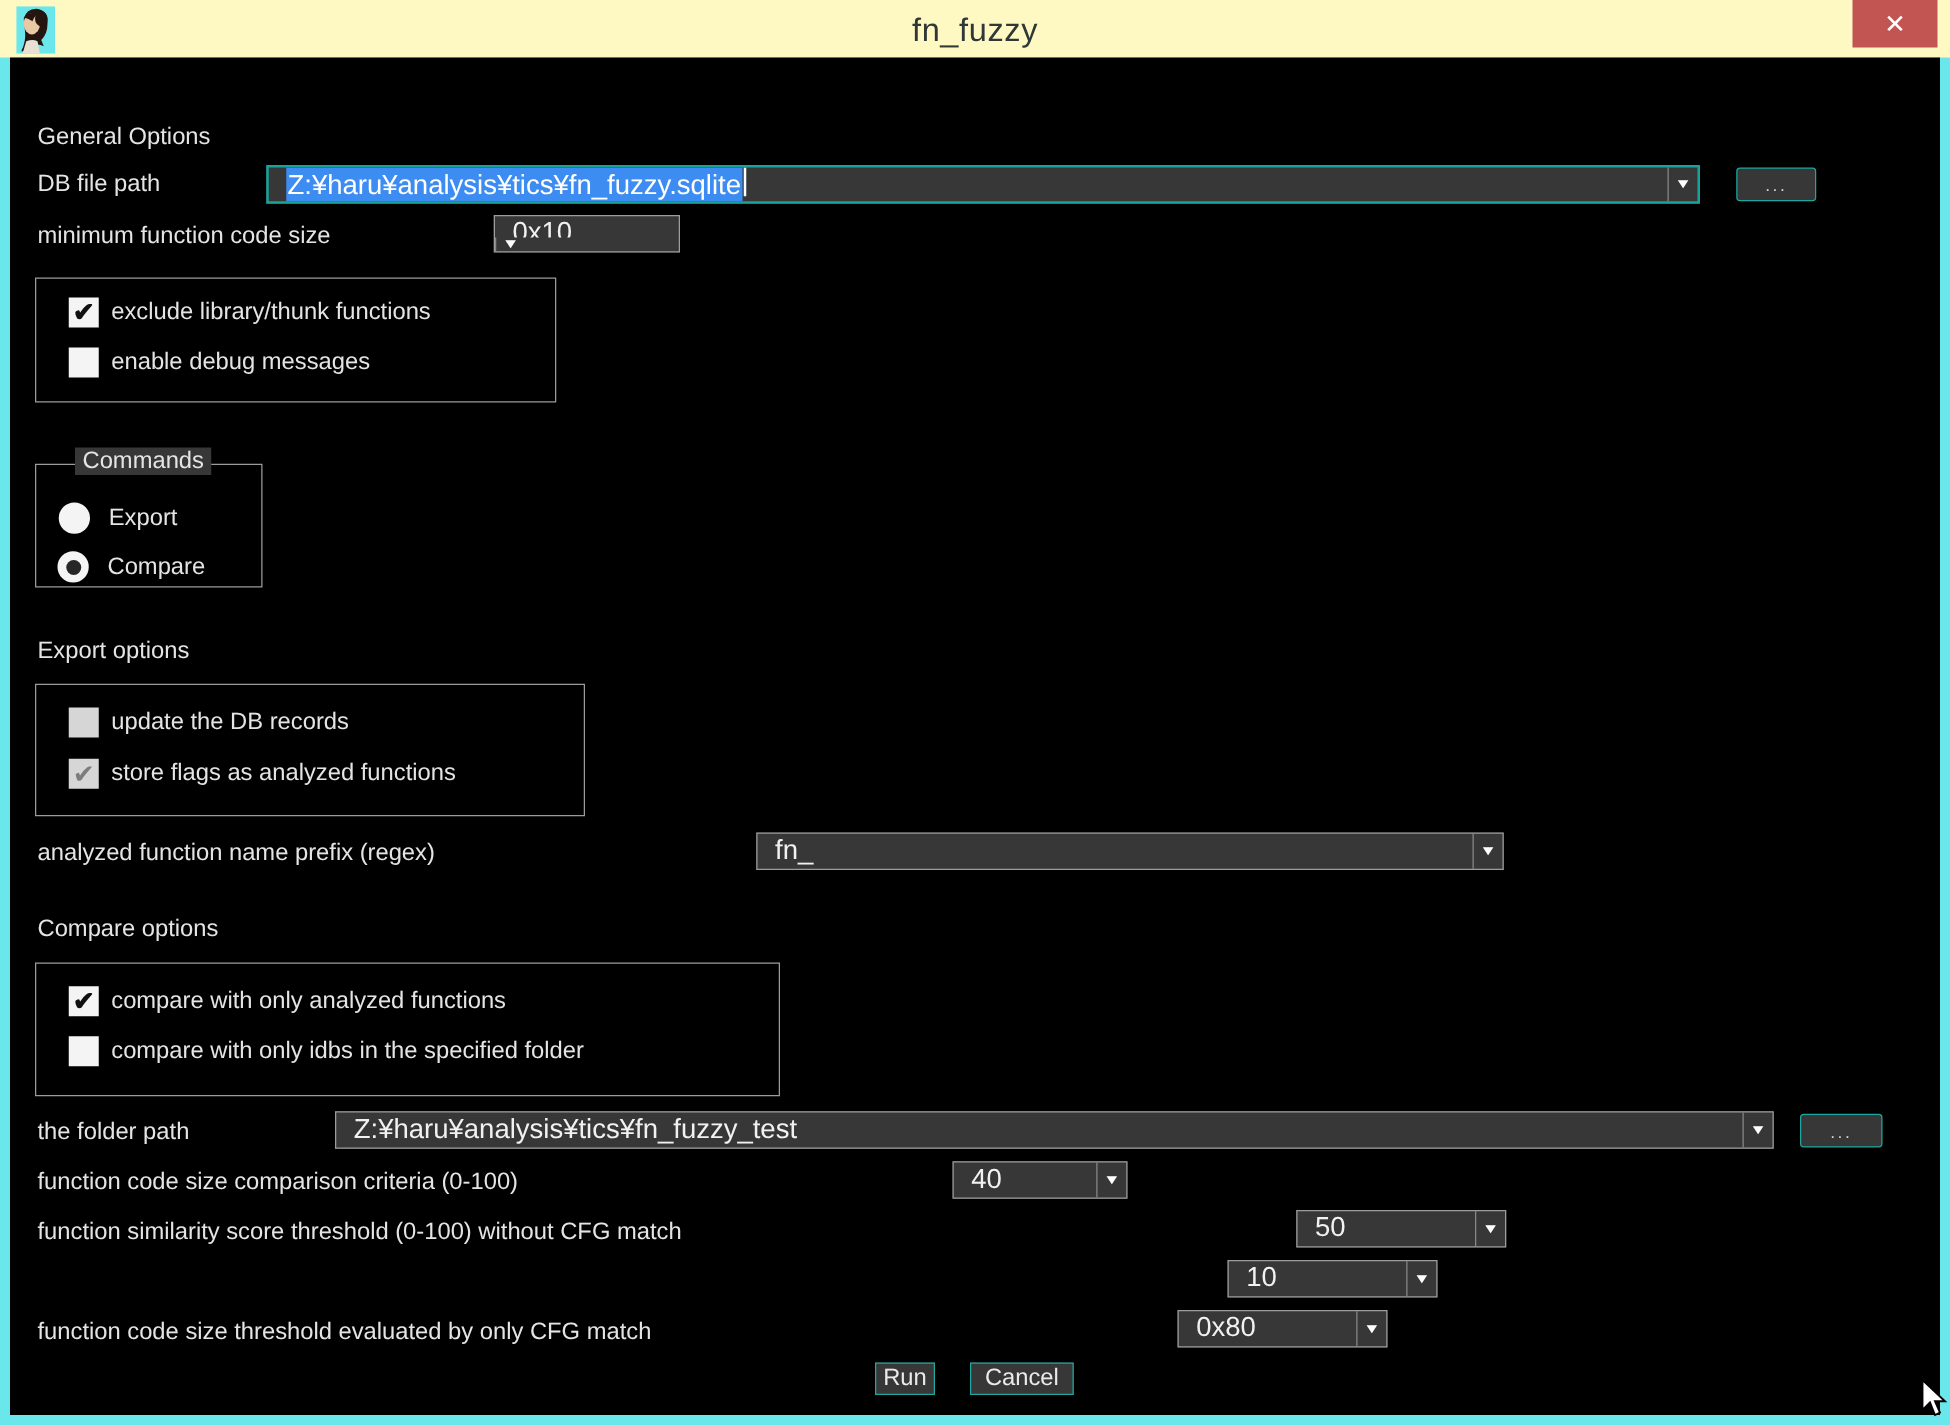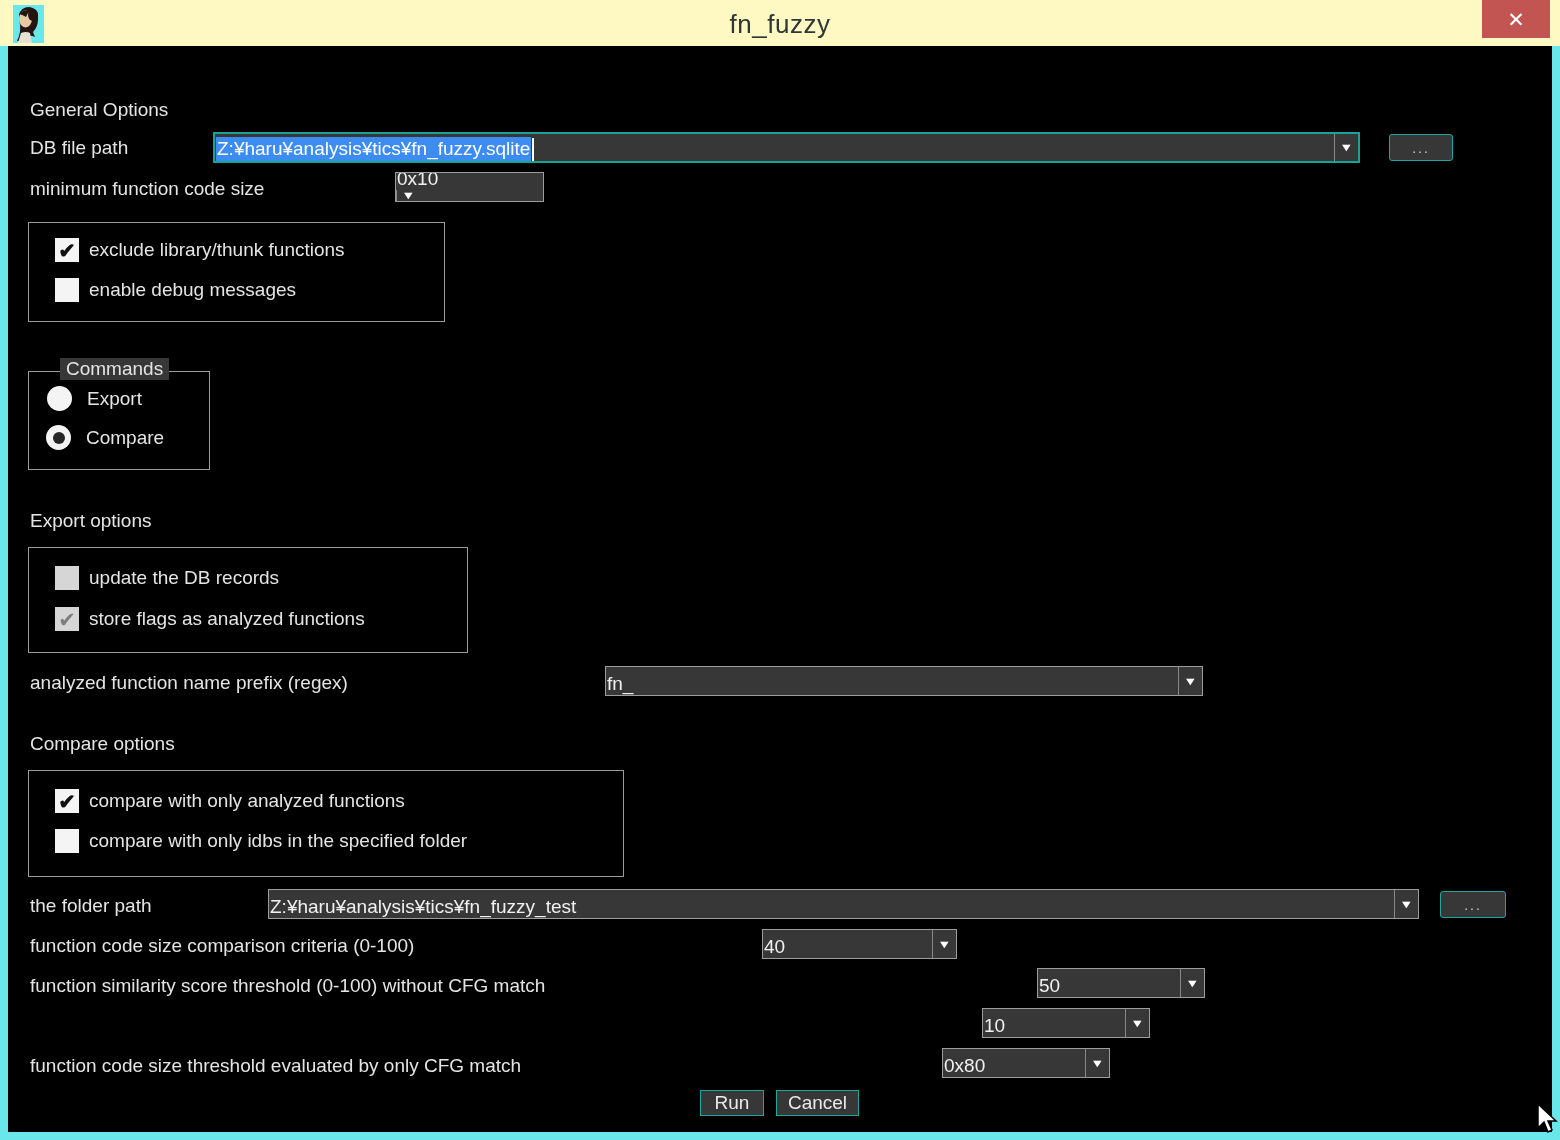--- a/index.html
+++ b/index.html
@@ -16,22 +16,22 @@
   .close-btn{position:absolute;left:1482px;top:0;width:68px;height:38px;
              background:#c25451;display:flex;align-items:center;justify-content:center;
              cursor:pointer;}
   .close-btn .x{color:#ffffff;font-size:21px;line-height:1;}
   
   .content{position:absolute;left:8px;top:46px;width:1544px;height:1086px;background:#000000;}
   .label{position:absolute;color:#e4e4e4;font-size:19px;line-height:27px;white-space:nowrap;}
   
   .combo{position:absolute;box-sizing:border-box;border:1px solid #9d9d9d;background:#373737;
          display:flex;align-items:stretch;cursor:pointer;}
-  .combo .val{flex:1;display:flex;align-items:flex-end;color:#f1f1f1;font-size:19px;
-              padding-left:1px;white-space:nowrap;overflow:hidden;}
+  .combo .val{flex:1;display:flex;align-items:flex-start;color:#f1f1f1;font-size:22px;
+              padding-left:14px;white-space:nowrap;overflow:hidden;}
   .combo .arrowbox{width:23px;border-left:1px solid #888;display:flex;align-items:center;
                    justify-content:center;}
   .combo .arr{color:#ffffff;font-size:11px;line-height:1;transform:scaleX(1.3);}
   .combo.focused{border:2px solid #17a39a;}
   .sel{background:#3d8cf2;color:#ffffff;padding:1px 1px;}
   .caret{display:inline-block;width:2px;height:23px;background:#ffffff;margin-left:1px;}
   
   .browse{position:absolute;box-sizing:border-box;border:1px solid #1ea79e;border-radius:3px;
           background:#373737;color:#d2d2d2;font-size:14px;letter-spacing:2px;
           display:flex;align-items:center;justify-content:center;cursor:pointer;}
@@ -45,21 +45,21 @@
   
   .checkrow{position:absolute;display:flex;align-items:center;cursor:pointer;}
   .checkbox{width:24px;height:24px;background:#f4f4f4;display:flex;align-items:center;
             justify-content:center;flex:0 0 auto;}
   .checkbox .check{visibility:hidden;color:#101010;font-size:21px;font-weight:bold;line-height:1;}
   .checkrow[data-checked="true"] .check{visibility:visible;}
   .checkrow[data-disabled="true"] .checkbox{background:#d6d6d6;}
   .checkrow[data-disabled="true"] .check{color:#7d7d7d;font-weight:normal;}
   .checklabel{color:#e4e4e4;font-size:19px;margin-left:10px;white-space:nowrap;}
   
-  .radiorow{position:absolute;display:flex;align-items:center;cursor:pointer;}
+  .radiorow{position:absolute;display:flex;align-items:center;cursor:pointer;margin-top:16px;}
   .radio{width:25px;height:25px;border-radius:50%;background:#f4f4f4;display:flex;
          align-items:center;justify-content:center;flex:0 0 auto;}
   .radio .dot{width:12px;height:12px;border-radius:50%;background:#262626;visibility:hidden;}
   .radiorow[data-selected="true"] .dot{visibility:visible;}
   .radiolabel{color:#e4e4e4;font-size:19px;margin-left:15px;white-space:nowrap;}
   .cursor{position:absolute;left:1530px;top:1102px;width:28px;height:36px;}
 </style>
 </head>
 <body>
 
@@ -180,21 +180,21 @@
     <div class="label" style="left:22px;top:846px;">the folder path</div>
     <div class="combo" style="left:260px;top:843px;width:1151px;height:30px;">
       <div class="val">Z:¥haru¥analysis¥tics¥fn_fuzzy_test</div>
       <div class="arrowbox">
         <span class="arr">▼</span>
       </div>
     </div>
     <div class="browse" style="left:1432px;top:845px;width:66px;height:27px;">...</div>
 
     <div class="label" style="left:22px;top:886px;">function code size comparison criteria (0-100)</div>
-    <div class="combo" style="left:754px;top:883px;width:195px;height:30px;">
+    <div class="combo" style="left:754px;top:883px;width:140px;height:30px;">
       <div class="val">40</div>
       <div class="arrowbox">
         <span class="arr">▼</span>
       </div>
     </div>
 
     <div class="label" style="left:22px;top:926px;">function similarity score threshold (0-100) without CFG match</div>
     <div class="combo" style="left:1029px;top:922px;width:168px;height:30px;">
       <div class="val">50</div>
       <div class="arrowbox">
@@ -210,20 +210,20 @@
     </div>
 
     <div class="label" style="left:22px;top:1006px;">function code size threshold evaluated by only CFG match</div>
     <div class="combo" style="left:934px;top:1002px;width:168px;height:30px;gap:11px;">
       <div class="val">0x80</div>
       <div class="arrowbox">
         <span class="arr">▼</span>
       </div>
     </div>
 
-    <div class="btn" style="left:692px;top:1044px;width:64px;height:26px;">Run</div>
+    <div class="btn" style="left:692px;top:1044px;width:48px;height:26px;">Run</div>
     <div class="btn" style="left:768px;top:1044px;width:83px;height:26px;">Cancel</div>
   </div>
 
   <svg class="cursor" viewBox="0 0 28 36">
     <path d="M8 2 L8 26 L14 20 L18 30 L22 28 L18 19 L26 19 Z" fill="#ffffff" stroke="#000000" stroke-width="1.5"></path>
   </svg>
 </div>
 
 </body></html>

